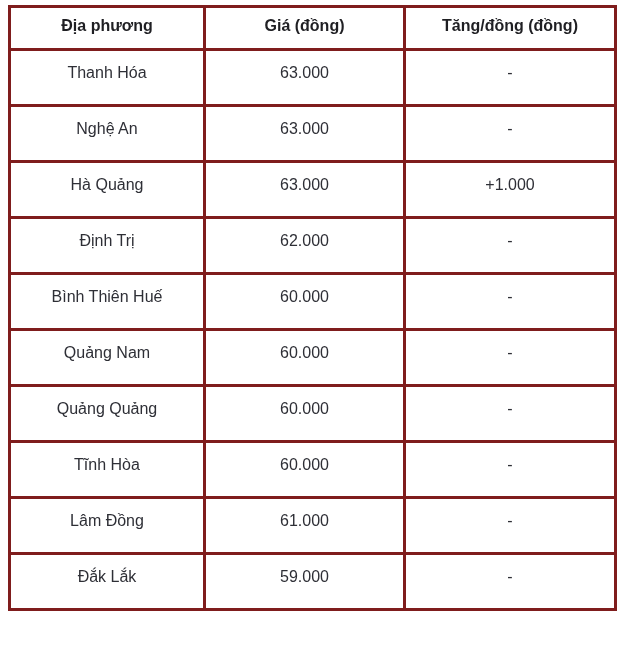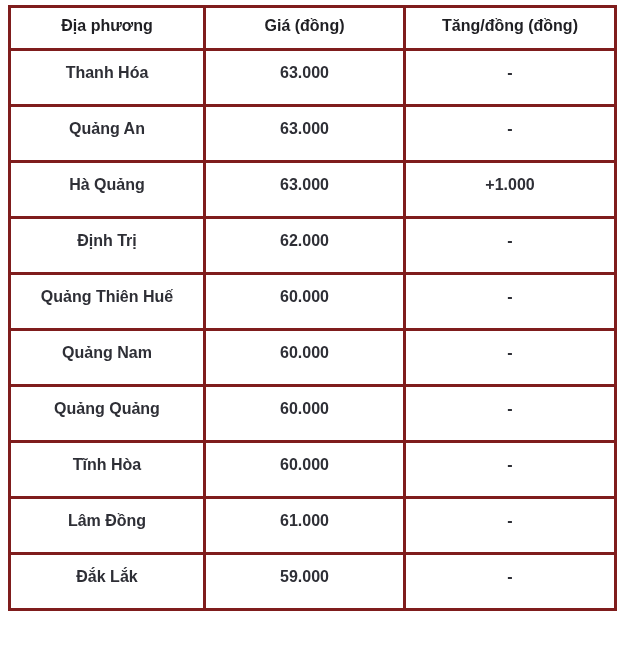--- a/index.html
+++ b/index.html
@@ -33,21 +33,21 @@
   }
   table.price-table th {
     height: 36px;
     font-weight: bold;
     color: #1f1f23;
     padding: 0 0 4px 0;
   }
   table.price-table td {
     height: 43px;
     color: #2e2f36;
-    font-weight: 700;
+    font-weight: 400;
     padding: 0 0 10px 0;
     margin-left: 24px;
   }
   col.c-location { width: 195px; }
   col.c-price    { width: 200px; }
   col.c-change   { width: auto;  }
 </style>
 </head>
 <body>
 
@@ -65,36 +65,36 @@
         <th>Tăng/đồng (đồng)</th>
       </tr>
     </thead>
     <tbody>
       <tr>
         <td>Thanh Hóa</td>
         <td>63.000</td>
         <td>-</td>
       </tr>
       <tr>
-        <td>Quảng An</td>
+        <td>Nghệ An</td>
         <td>63.000</td>
         <td>-</td>
       </tr>
       <tr>
         <td>Hà Quảng</td>
         <td>63.000</td>
         <td>+1.000</td>
       </tr>
       <tr>
         <td>Định Trị</td>
         <td>62.000</td>
         <td>-</td>
       </tr>
       <tr>
-        <td>Quảng Thiên Huế</td>
+        <td>Bình Thiên Huế</td>
         <td>60.000</td>
         <td>-</td>
       </tr>
       <tr>
         <td>Quảng Nam</td>
         <td>60.000</td>
         <td>-</td>
       </tr>
       <tr>
         <td>Quảng Quảng</td>

